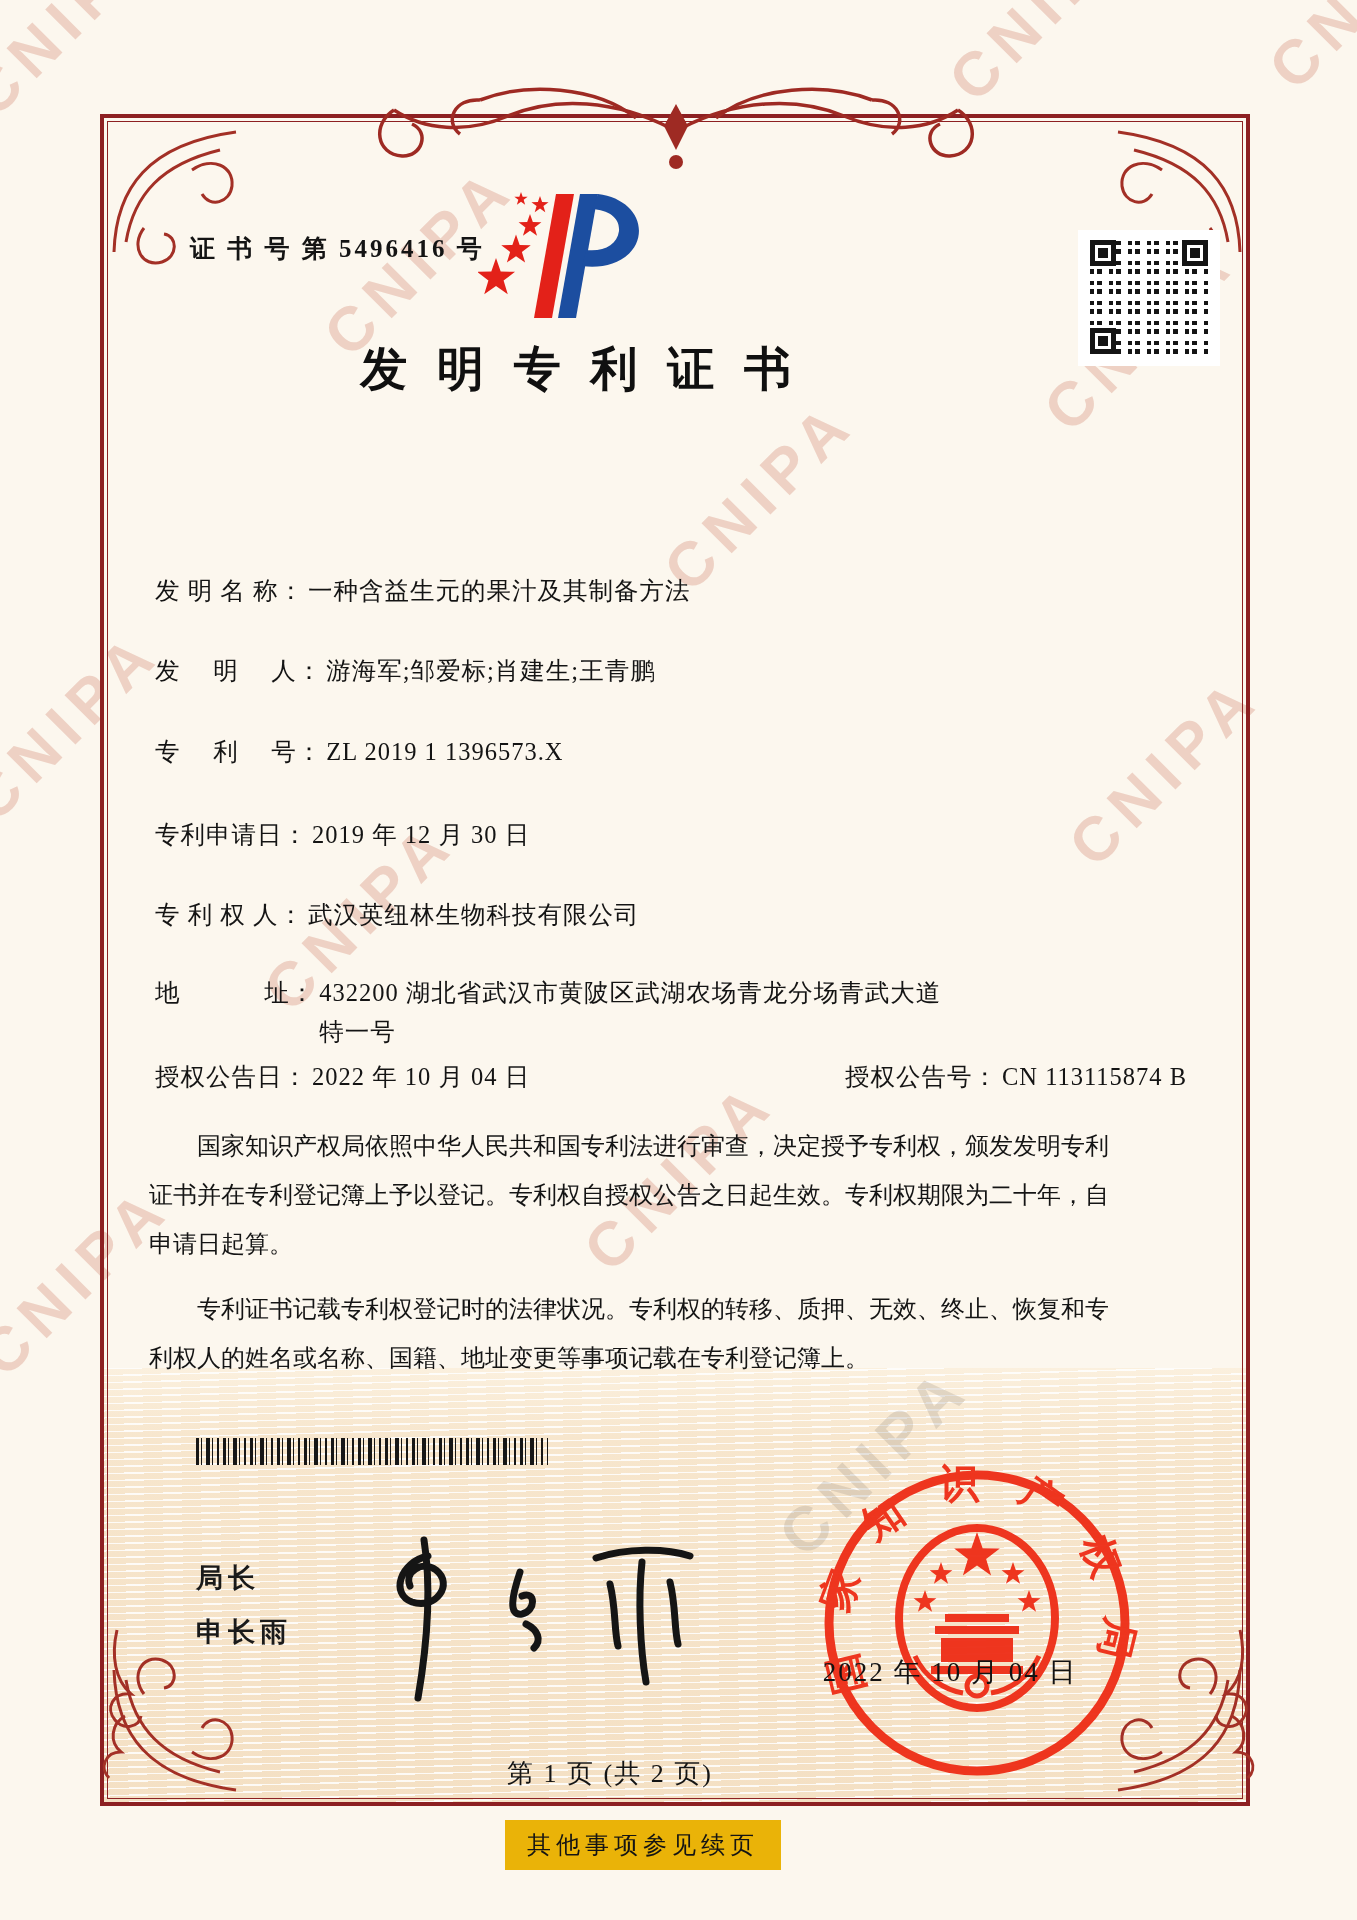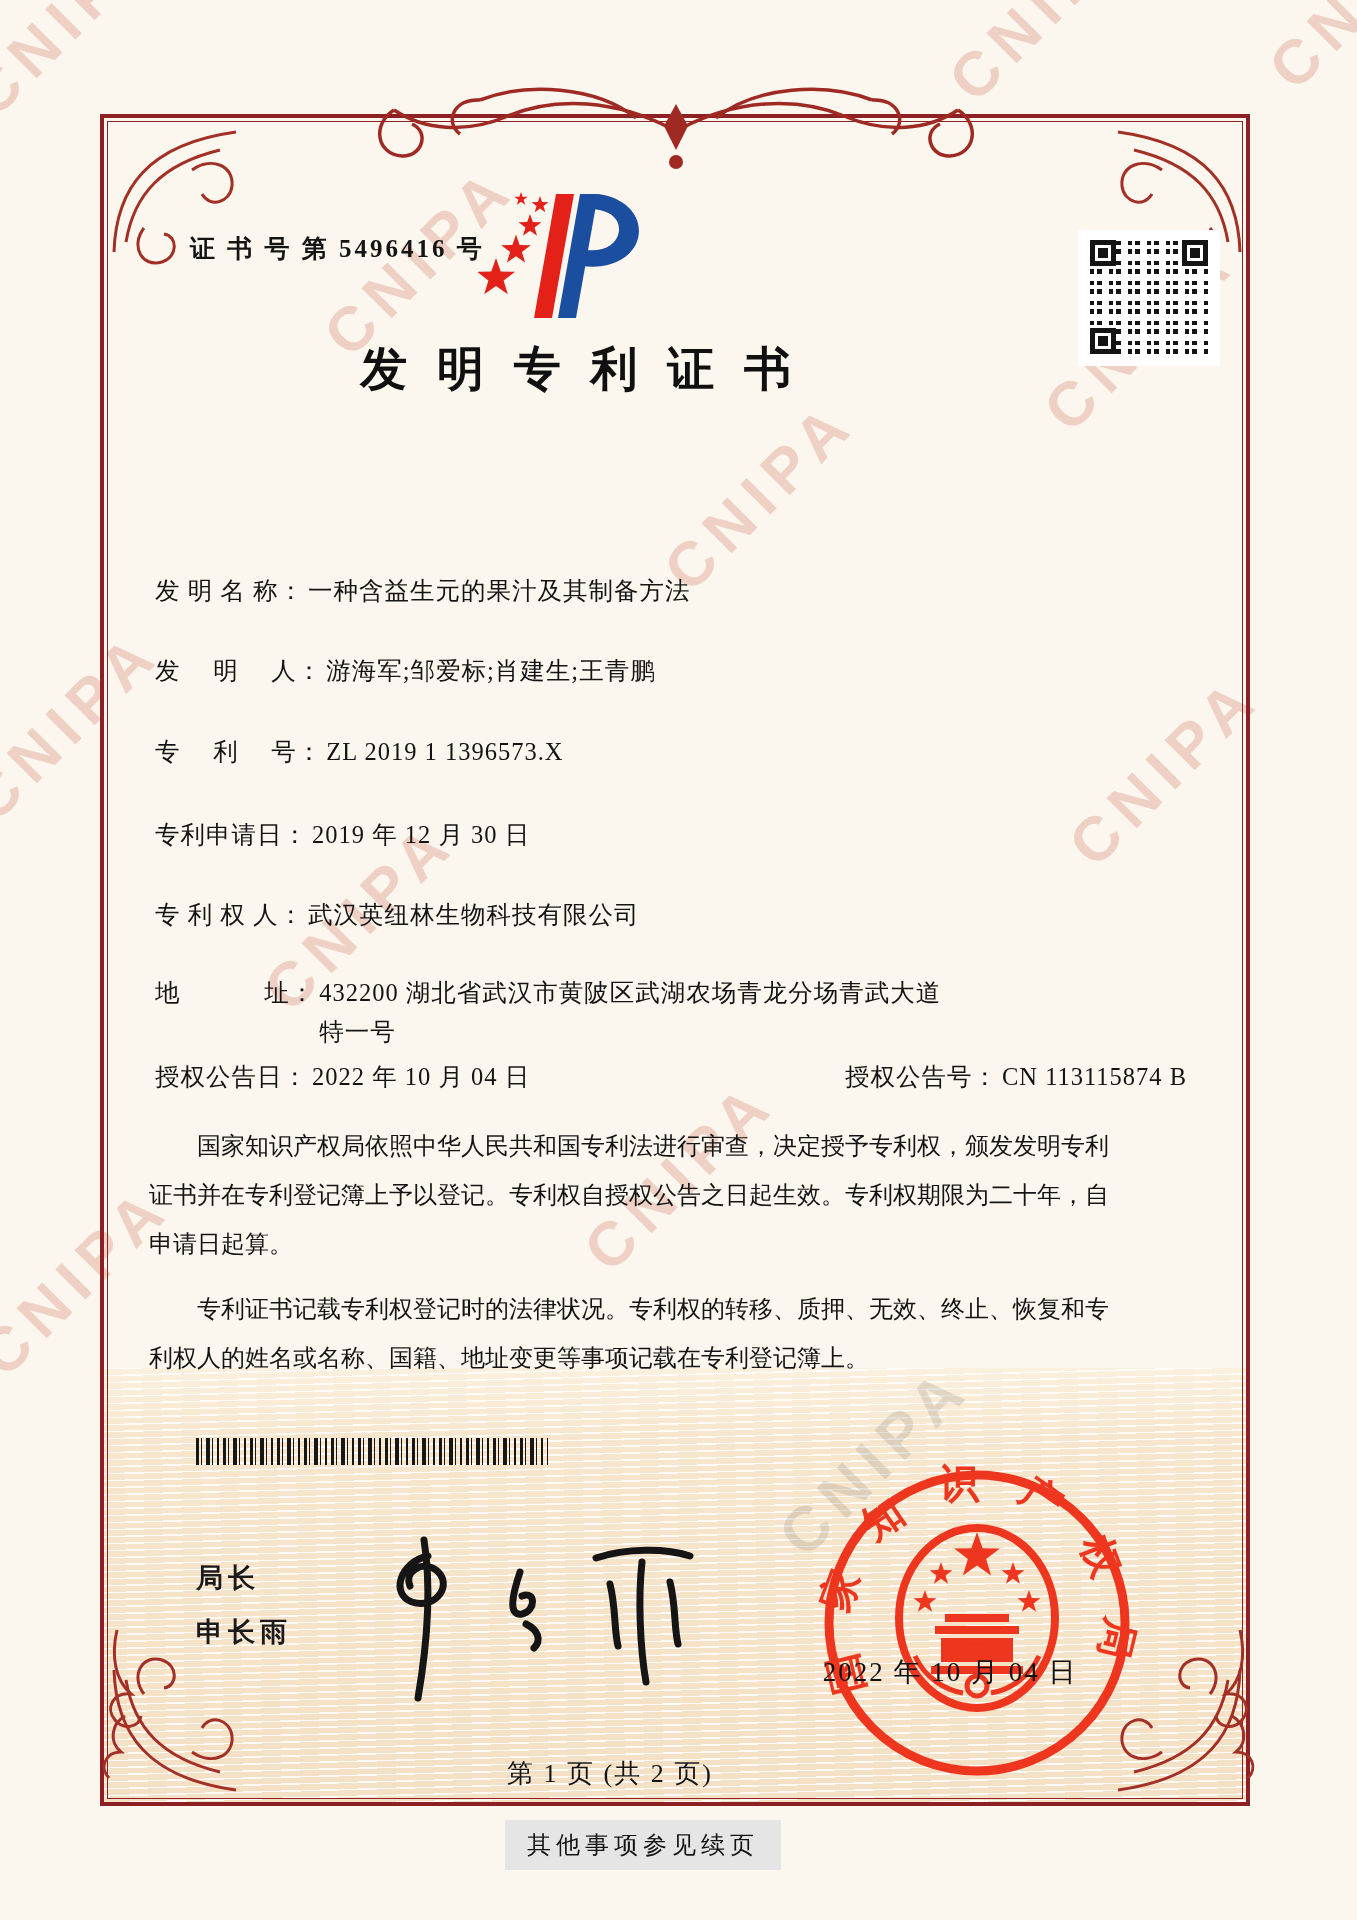--- a/index.html
+++ b/index.html
@@ -50,21 +50,21 @@
   .barcode{position:absolute;left:92px;top:70px;width:352px;height:27px;background:
       repeating-linear-gradient(90deg,#171717 0 3px,transparent 3px 5px,#171717 5px 6px,
       transparent 6px 10px,#171717 10px 14px,transparent 14px 16px,#171717 16px 17px,
       transparent 17px 21px,#171717 21px 23px,transparent 23px 27px);}
   .officer{position:absolute;left:92px;font-family:"Liberation Sans", sans-serif;
            font-size:27px;font-weight:600;letter-spacing:5px;color:#1a1a1a;}
   .seal-date{position:absolute;left:760px;top:1654px;width:380px;text-align:center;
              font-size:27px;letter-spacing:2px;color:#121212;z-index:6;}
   .pagefoot{position:absolute;left:0;top:1756px;width:1220px;text-align:center;
             font-size:26px;letter-spacing:2px;}
-  .note{position:absolute;left:505px;top:1820px;background:#e5e5e5;padding:9px 22px;
+  .note{position:absolute;left:505px;top:1820px;background:#eab308;padding:9px 22px;
         font-size:24px;letter-spacing:5px;}
   .sig{z-index:5;}
   .sealsvg{z-index:4;opacity:0.95;}
 </style>
 </head>
 <body>
 
 <div class="page">
 
   <div class="band"></div>

